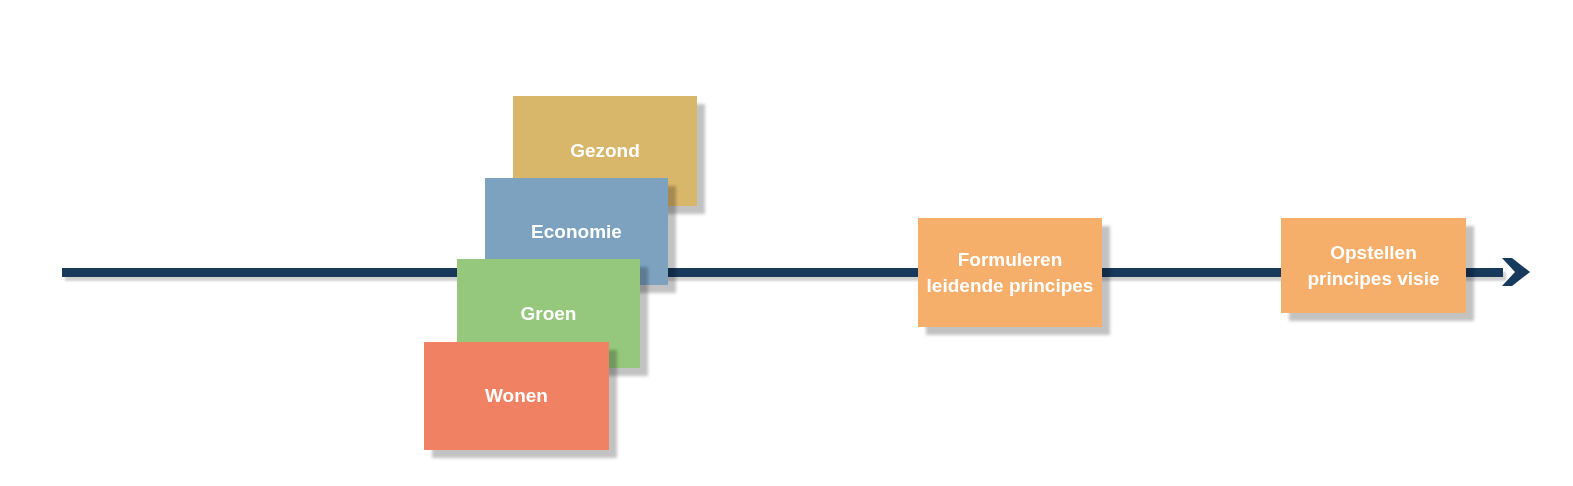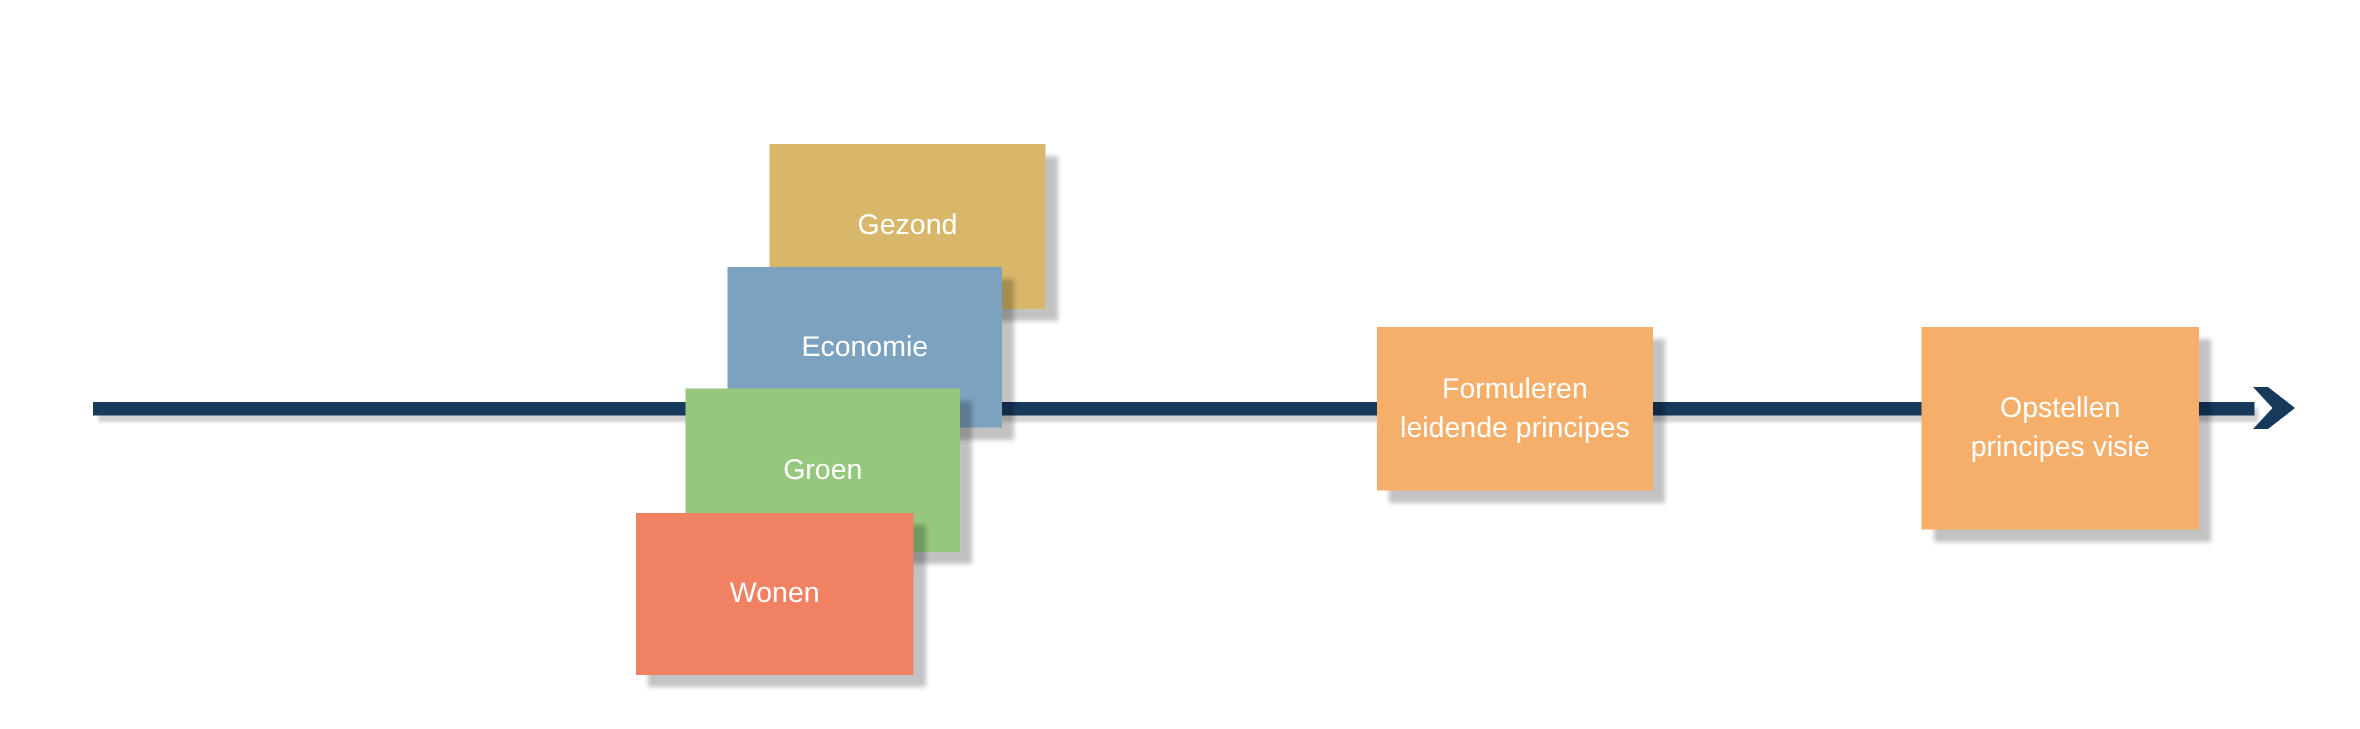--- a/index.html
+++ b/index.html
@@ -33,31 +33,31 @@
   }
 
   
   .box {
     position: absolute;
     display: flex;
     align-items: center;
     justify-content: center;
     text-align: center;
     color: #ffffff;
-    font-weight: normal;
+    font-weight: bold;
     font-size: 19px;
     line-height: 26px;
     box-shadow: 8px 8px 3px rgba(0,0,0,0.24);
   }
 
   
   .stage { z-index: 5; }
   .box-onderzoeksfase { left: 91px;   top: 218px; width: 186px; height: 110px; }
   .box-formuleren     { left: 918px;  top: 218px; width: 184px; height: 109px; }
-  .box-opstellen      { left: 1281px; top: 218px; width: 185px; height: 135px; }
+  .box-opstellen      { left: 1281px; top: 218px; width: 185px; height: 95px; }
 
   
   .box-gezond   { left: 513px; top: 96px;  width: 184px; height: 110px; z-index: 1; }
   .box-economie { left: 485px; top: 178px; width: 183px; height: 107px; z-index: 2; }
   .box-groen    { left: 457px; top: 259px; width: 183px; height: 109px; z-index: 3; }
   .box-wonen    { left: 424px; top: 342px; width: 185px; height: 108px; z-index: 4; }
 
   
   .stack-title {
     position: absolute;

